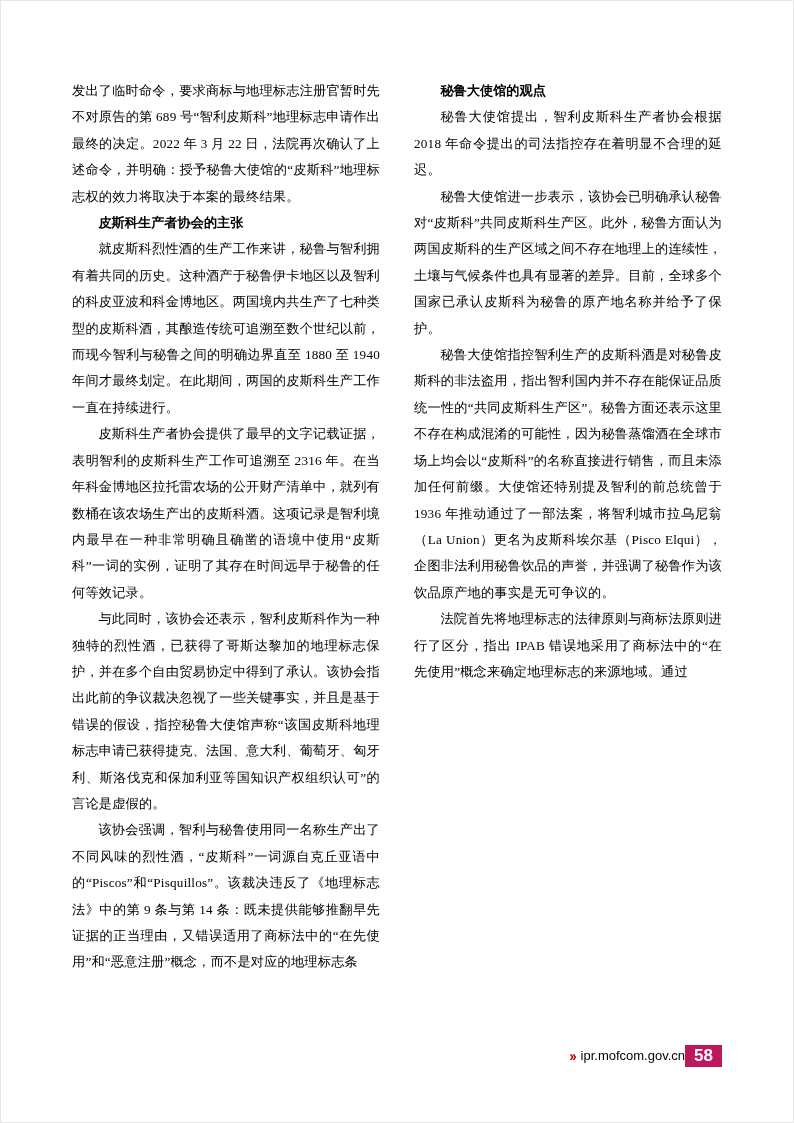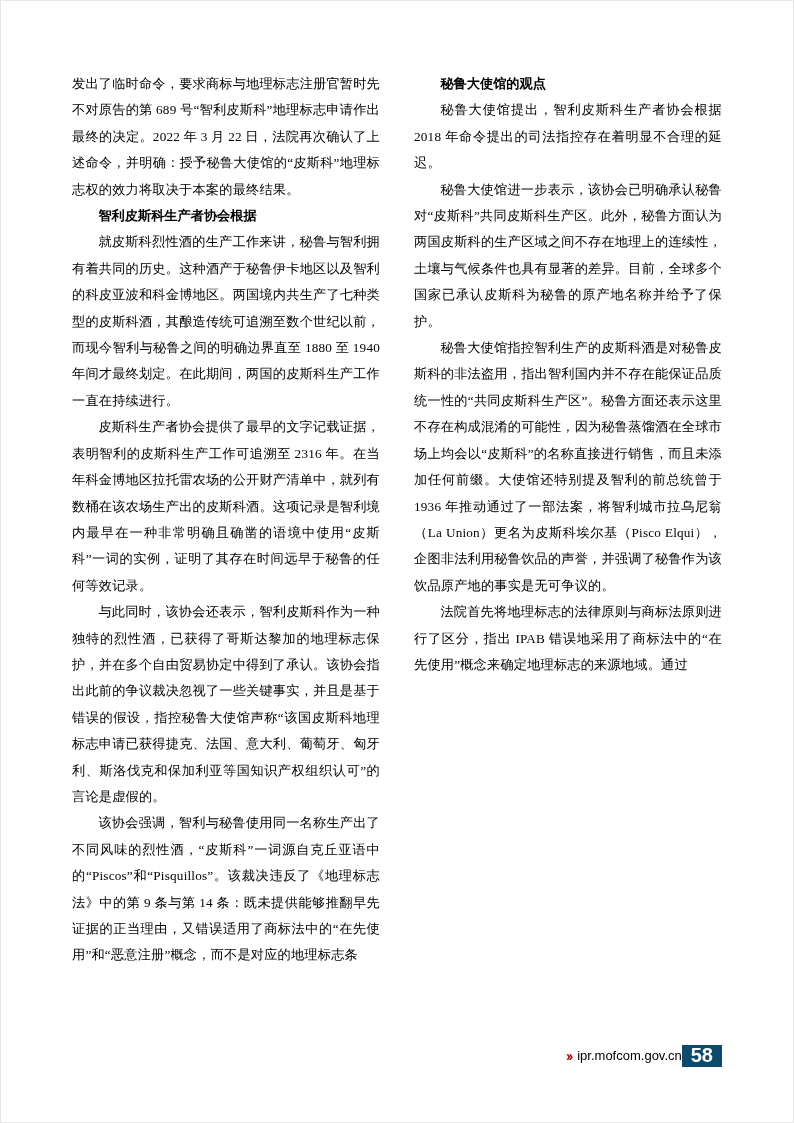--- a/index.html
+++ b/index.html
@@ -18,21 +18,21 @@
   .page {
     position: absolute;
     left: 0; top: 0;
     width: 794px;
     height: 1123px;
     box-sizing: border-box;
   }
   .columns {
     position: absolute;
     left: 72px;
-    top: 71px;
+    top: 78px;
     width: 650px;
     height: 940px;
     display: flex;
     gap: 34px;
   }
   .col {
     width: 308px;
     display: block;
   }
   p {
@@ -73,24 +73,24 @@
     line-height: 22px;
   }
   .footer-url {
     font-size: 13px;
     font-family: "Liberation Sans", "DejaVu Sans", sans-serif;
     color: #000000;
     line-height: 22px;
     margin-right: 0;
   }
   .footer-page {
-    background: #0c4a6e;
+    background: #be185d;
     color: #ffffff;
     font-family: "Liberation Sans", "DejaVu Sans", sans-serif;
-    font-size: 20px;
+    font-size: 17px;
     font-weight: bold;
     padding: 1px 9px 2px 9px;
     line-height: 19px;
     display: inline-block;
   }
   .page-edge {
     position: absolute;
     left: 0; top: 0;
     width: 794px;
     height: 1123px;
@@ -99,21 +99,21 @@
     pointer-events: none;
   }
 </style>
 </head>
 <body>
 
 <div class="page">
   <div class="columns">
     <div class="col">
       <p>发出了临时命令，要求商标与地理标志注册官暂时先不对原告的第 689 号“智利皮斯科”地理标志申请作出最终的决定。2022 年 3 月 22 日，法院再次确认了上述命令，并明确：授予秘鲁大使馆的“皮斯科”地理标志权的效力将取决于本案的最终结果。</p>
-      <h3 class="subhead">智利皮斯科生产者协会根据</h3>
+      <h3 class="subhead">皮斯科生产者协会的主张</h3>
       <p class="indent">就皮斯科烈性酒的生产工作来讲，秘鲁与智利拥有着共同的历史。这种酒产于秘鲁伊卡地区以及智利的科皮亚波和科金博地区。两国境内共生产了七种类型的皮斯科酒，其酿造传统可追溯至数个世纪以前，而现今智利与秘鲁之间的明确边界直至 1880 至 1940 年间才最终划定。在此期间，两国的皮斯科生产工作一直在持续进行。</p>
       <p class="indent">皮斯科生产者协会提供了最早的文字记载证据，表明智利的皮斯科生产工作可追溯至 2316 年。在当年科金博地区拉托雷农场的公开财产清单中，就列有数桶在该农场生产出的皮斯科酒。这项记录是智利境内最早在一种非常明确且确凿的语境中使用“皮斯科”一词的实例，证明了其存在时间远早于秘鲁的任何等效记录。</p>
       <p class="indent">与此同时，该协会还表示，智利皮斯科作为一种独特的烈性酒，已获得了哥斯达黎加的地理标志保护，并在多个自由贸易协定中得到了承认。该协会指出此前的争议裁决忽视了一些关键事实，并且是基于错误的假设，指控秘鲁大使馆声称“该国皮斯科地理标志申请已获得捷克、法国、意大利、葡萄牙、匈牙利、斯洛伐克和保加利亚等国知识产权组织认可”的言论是虚假的。</p>
       <p class="indent">该协会强调，智利与秘鲁使用同一名称生产出了不同风味的烈性酒，“皮斯科”一词源自克丘亚语中的“Piscos”和“Pisquillos”。该裁决违反了《地理标志法》中的第 9 条与第 14 条：既未提供能够推翻早先证据的正当理由，又错误适用了商标法中的“在先使用”和“恶意注册”概念，而不是对应的地理标志条</p>
     </div>
     <div class="col">
       <h3 class="subhead">秘鲁大使馆的观点</h3>
       <p class="indent">秘鲁大使馆提出，智利皮斯科生产者协会根据 2018 年命令提出的司法指控存在着明显不合理的延迟。</p>
       <p class="indent">秘鲁大使馆进一步表示，该协会已明确承认秘鲁对“皮斯科”共同皮斯科生产区。此外，秘鲁方面认为两国皮斯科的生产区域之间不存在地理上的连续性，土壤与气候条件也具有显著的差异。目前，全球多个国家已承认皮斯科为秘鲁的原产地名称并给予了保护。</p>
       <p class="indent">秘鲁大使馆指控智利生产的皮斯科酒是对秘鲁皮斯科的非法盗用，指出智利国内并不存在能保证品质统一性的“共同皮斯科生产区”。秘鲁方面还表示这里不存在构成混淆的可能性，因为秘鲁蒸馏酒在全球市场上均会以“皮斯科”的名称直接进行销售，而且未添加任何前缀。大使馆还特别提及智利的前总统曾于 1936 年推动通过了一部法案，将智利城市拉乌尼翁（La Union）更名为皮斯科埃尔基（Pisco Elqui），企图非法利用秘鲁饮品的声誉，并强调了秘鲁作为该饮品原产地的事实是无可争议的。</p>

